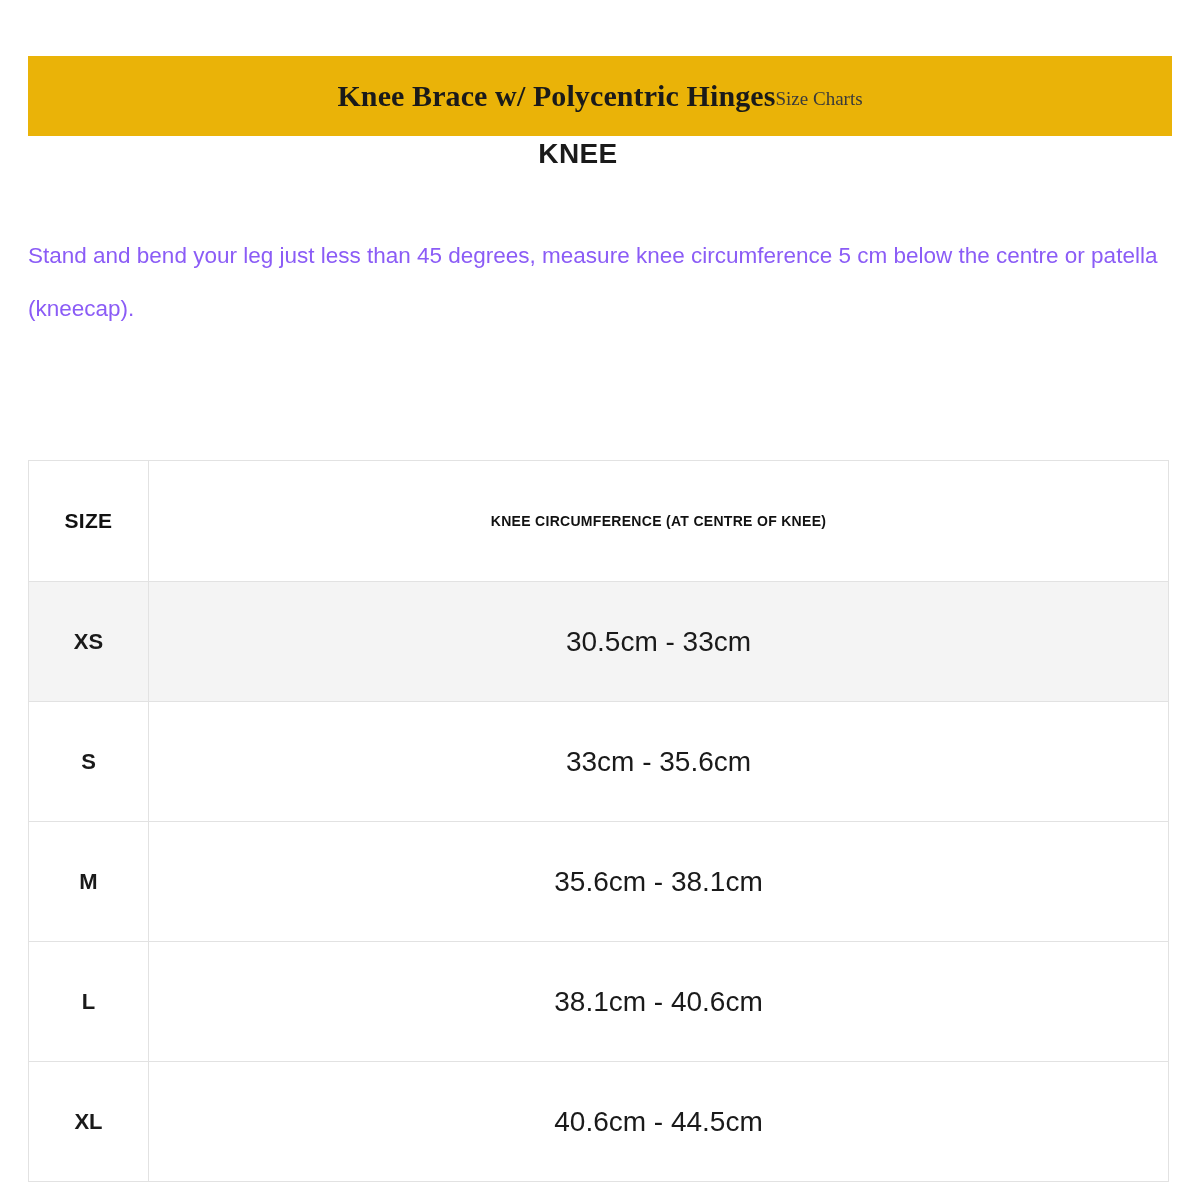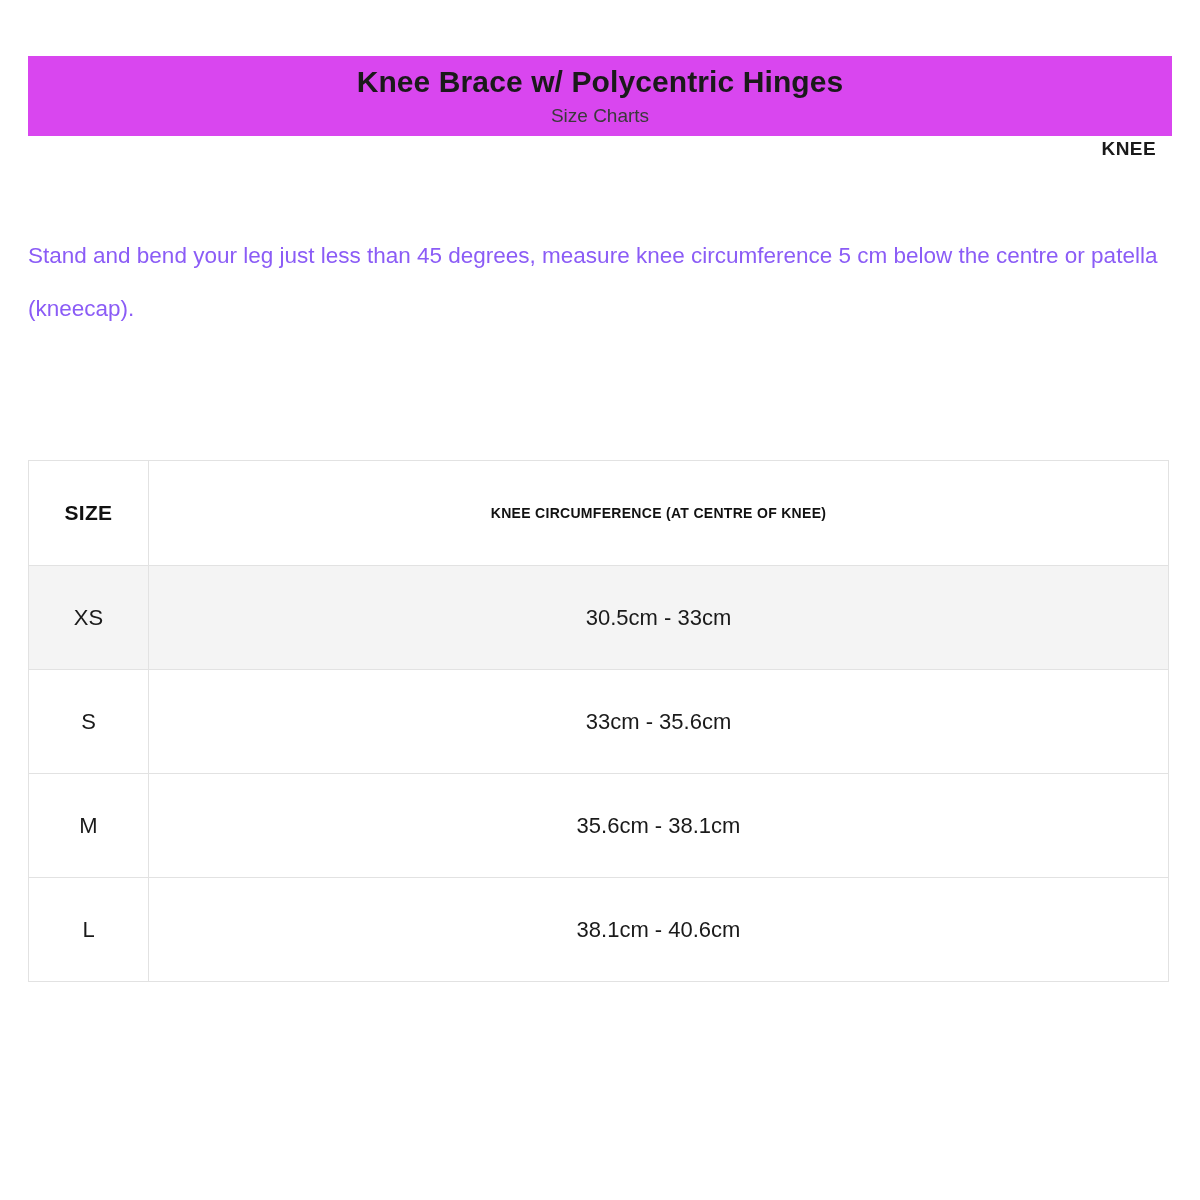--- a/index.html
+++ b/index.html
@@ -21,26 +21,27 @@
     box-sizing: border-box;
   }
 
   
   .header-band {
     position: absolute;
     top: 56px;
     left: 28px;
     width: 1144px;
     height: 80px;
-    background: #d946ef;
+    background: #eab308;
     box-sizing: border-box;
     display: flex;
-    flex-direction: column;
+    flex-direction: row;
     align-items: center;
     justify-content: center;
+    font-family: Liberation Serif, serif;
   }
   .doc-title {
     font-size: 30px;
     font-weight: bold;
     color: #1a1a1a;
     letter-spacing: 0.1px;
     line-height: 1.15;
     text-align: center;
   }
   .doc-subtitle {
@@ -50,22 +51,22 @@
     margin-top: 6px;
     text-align: center;
   }
 
   
   .section-heading {
     position: absolute;
     top: 138px;
     left: 0;
     width: 1156px;
-    text-align: right;
-    font-size: 19px;
+    text-align: center;
+    font-size: 28px;
     font-weight: bold;
     color: #1a1a1a;
     letter-spacing: 0.4px;
   }
 
   
   .intro {
     position: absolute;
     top: 206px;
     left: 28px;
@@ -84,42 +85,42 @@
     width: 1140px;
     border-collapse: collapse;
     table-layout: fixed;
   }
   .size-table col.c1 { width: 120px; }
   .size-table col.c2 { width: 1020px; }
 
   .size-table th,
   .size-table td {
     border: 1px solid #e2e2e2;
-    padding: 4px;
+    padding: 12px;
     text-align: center;
     vertical-align: middle;
   }
   .size-table thead th {
     height: 96px;
     font-size: 14px;
     font-weight: bold;
     color: #111111;
     background: #ffffff;
     letter-spacing: 0.3px;
   }
   .size-table thead th.size-head {
     font-size: 21px;
   }
   .size-table tbody td {
     height: 95px;
-    font-size: 22px;
+    font-size: 28px;
     color: #1a1a1a;
   }
   .size-table tbody td.size-cell {
-    font-weight: normal;
+    font-weight: bold;
     font-size: 22px;
   }
   .size-table tbody tr.shaded td {
     background: #f4f4f4;
   }
   .size-table tbody tr.plain td {
     background: #ffffff;
   }
 </style>
 </head>
@@ -157,16 +158,20 @@
         <td>33cm - 35.6cm</td>
       </tr>
       <tr class="plain">
         <td class="size-cell">M</td>
         <td>35.6cm - 38.1cm</td>
       </tr>
       <tr class="plain">
         <td class="size-cell">L</td>
         <td>38.1cm - 40.6cm</td>
       </tr>
+      <tr class="plain">
+        <td class="size-cell">XL</td>
+        <td>40.6cm - 44.5cm</td>
+      </tr>
     </tbody>
   </table>
 
 </div>
 
 </body></html>

